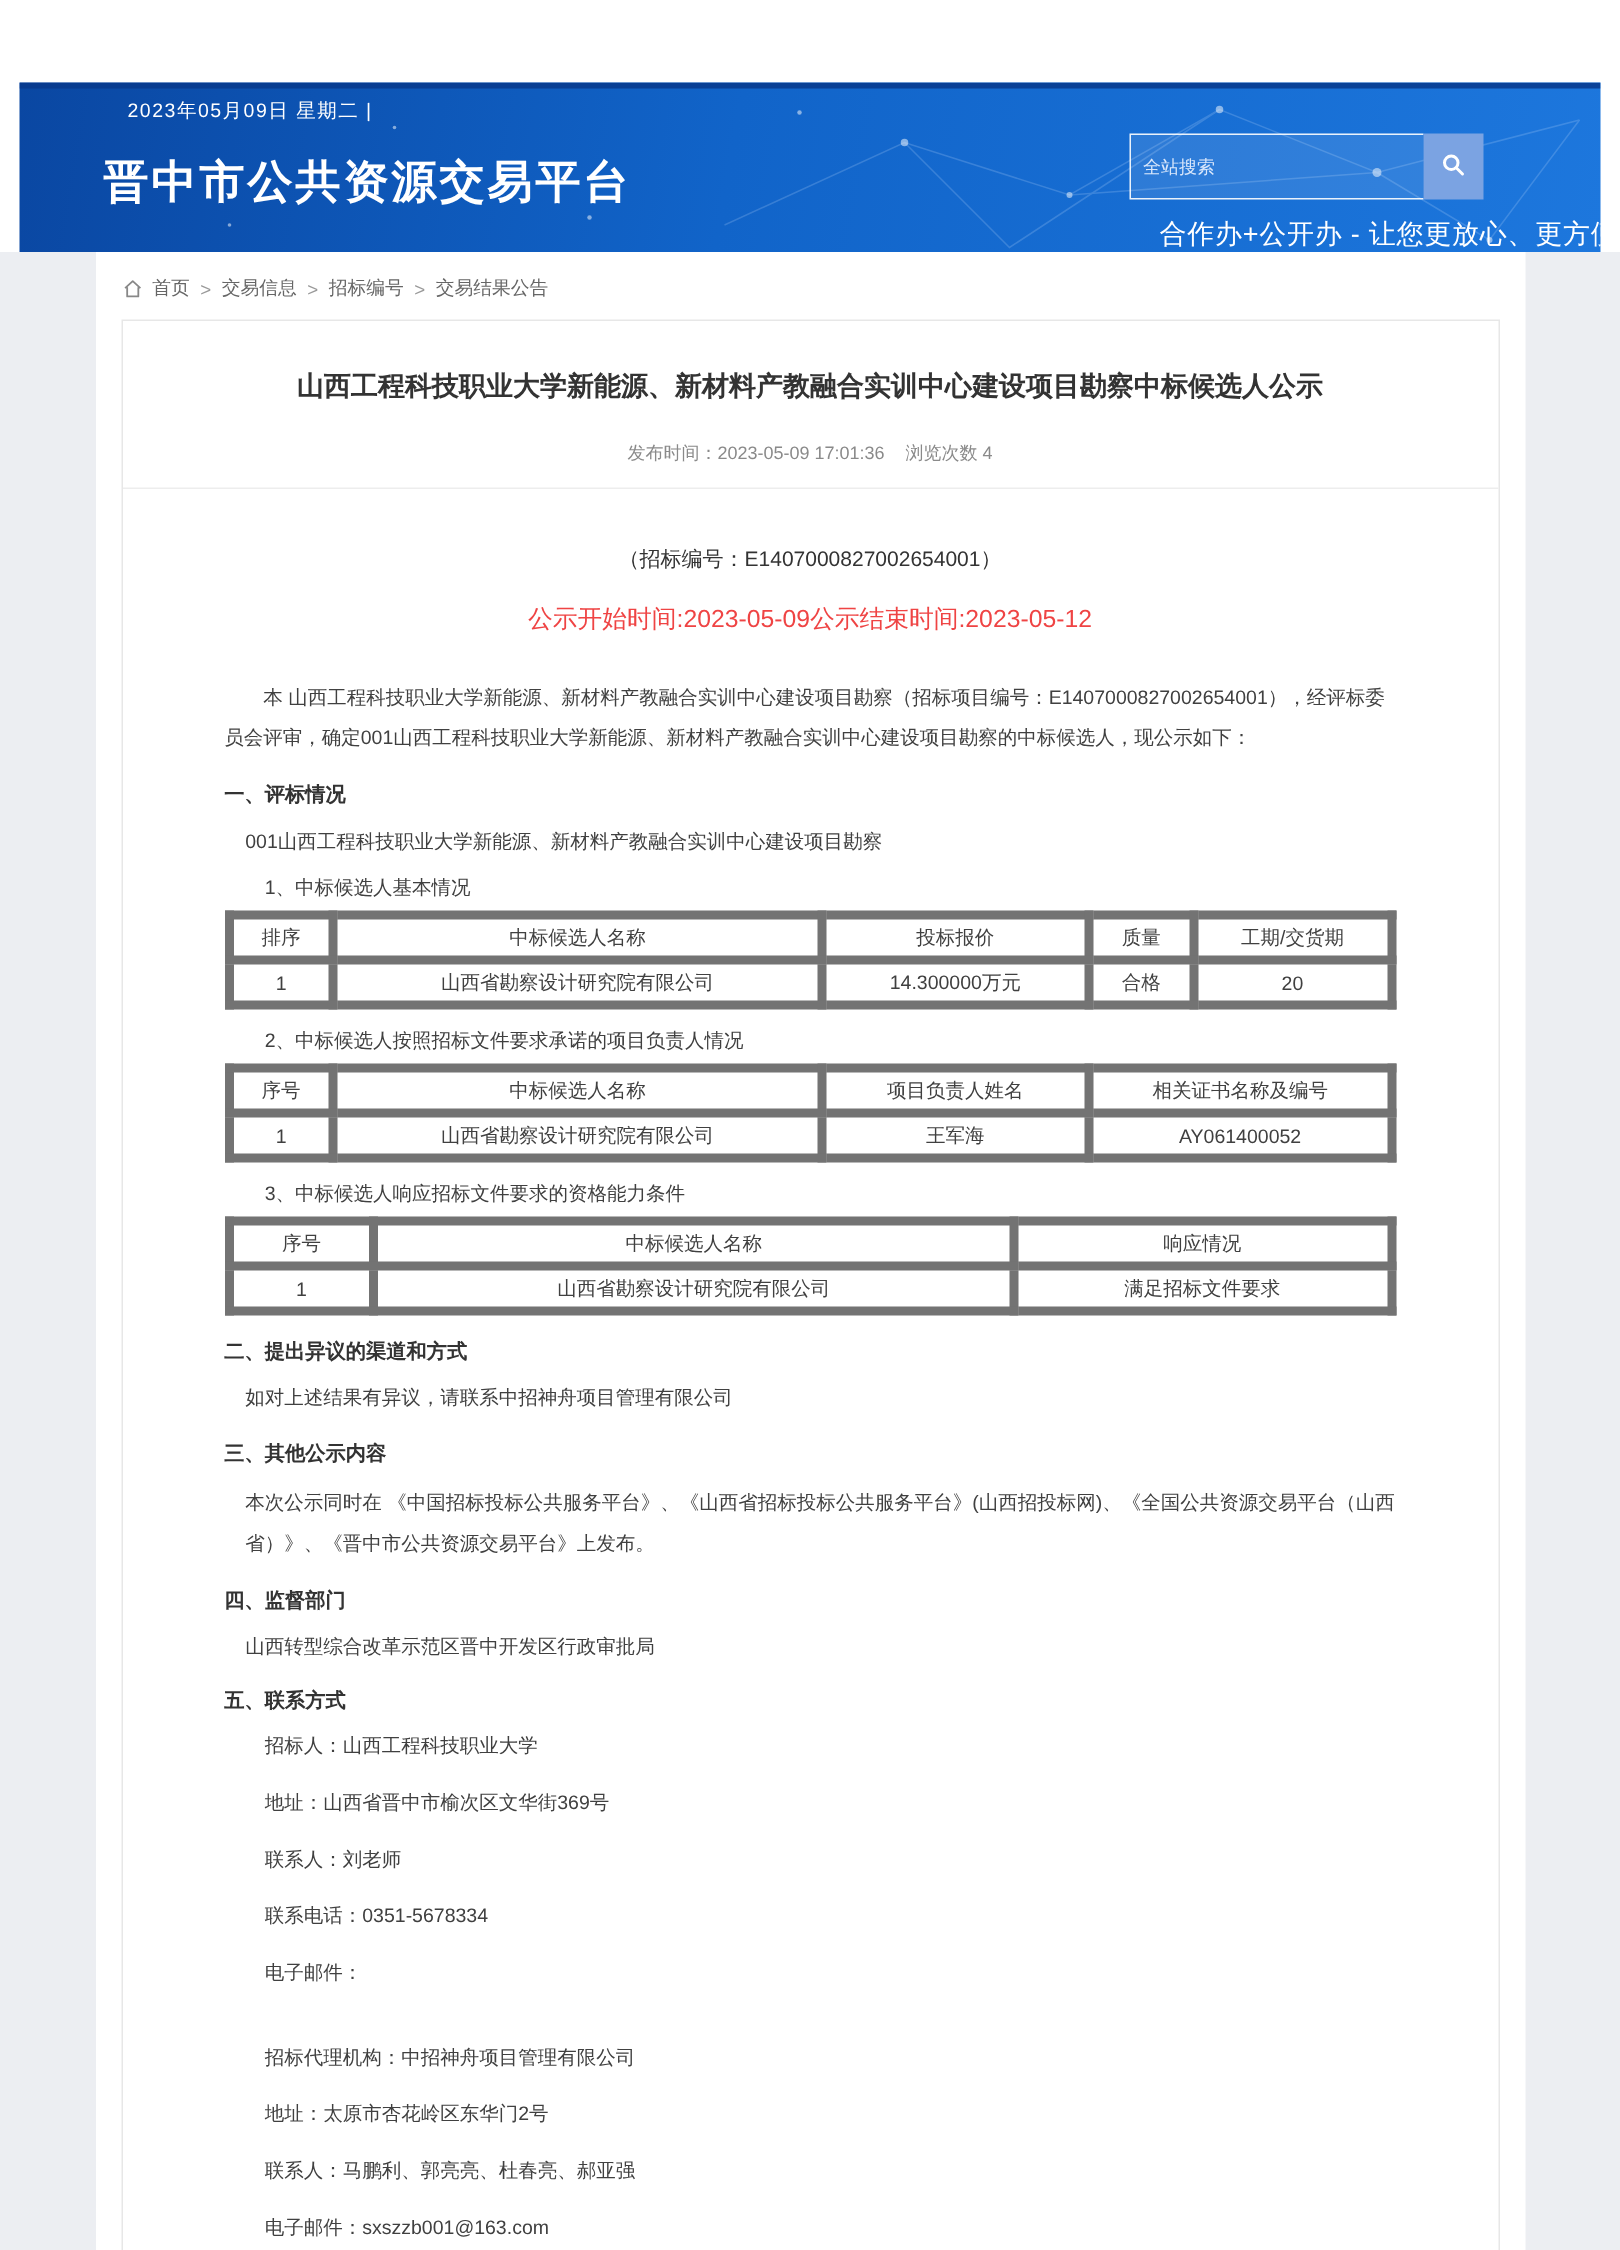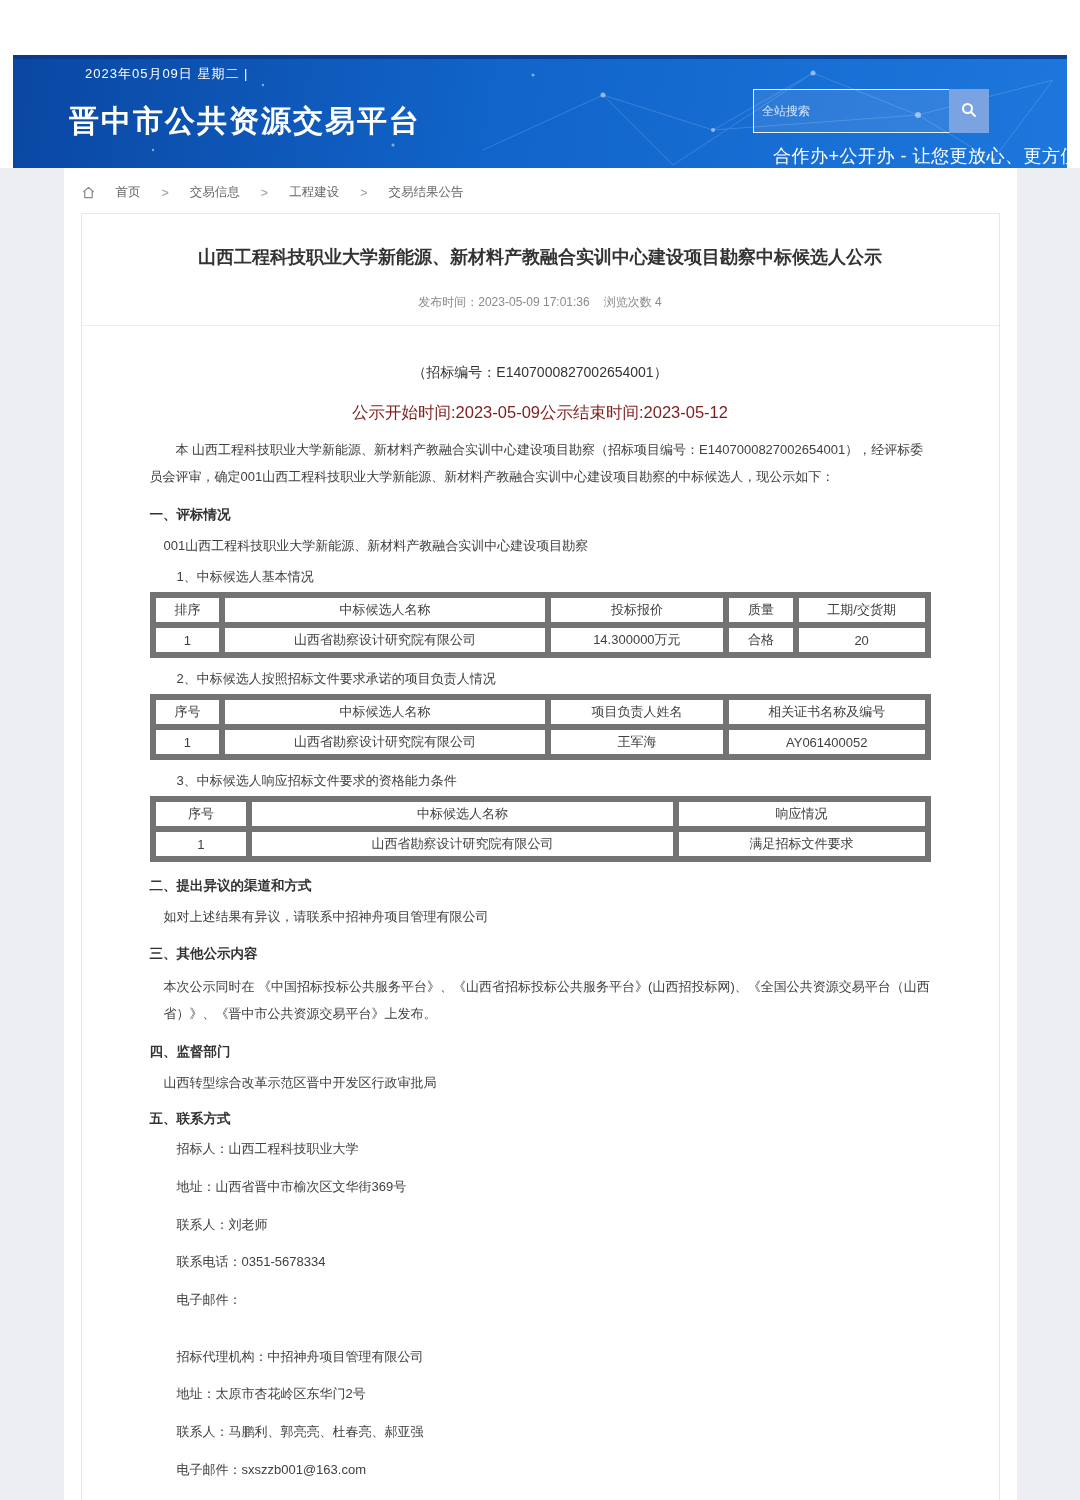--- a/index.html
+++ b/index.html
@@ -38,36 +38,36 @@
     width:40px; border:none; background:#7ba3e2; cursor:pointer;
     display:flex; align-items:center; justify-content:center;
   }
   .tagline { margin-top:11px; color:#fff; font-size:18px; font-weight:normal; white-space:nowrap; letter-spacing:.5px;margin-left:20px; }
 
   
   .main-bg { background:#eceef2; padding-bottom:8px; }
   .main-container { width:953px; margin:0 auto; background:#fff; min-height:1172px; padding:1px 0; }
 
   .breadcrumb {
-    display:flex; align-items:center; gap:21px;
+    display:flex; align-items:center; gap:7px;
     margin:15px 18px 12px; font-size:12.5px; color:#666;
   }
   .breadcrumb .crumb { color:#666; cursor:pointer; }
   .breadcrumb .sep { color:#999; }
   .home-icon { display:inline-flex; align-items:center; }
 
   .article-card { margin:0 17px 22px; border:1px solid #e7e7e7; background:#fff; min-height:1128px; }
   .article-title { text-align:center; font-size:18px; font-weight:bold; color:#333; padding:30px 70px 0; line-height:1.5; }
   .article-meta { text-align:center; color:#8a8a8a; font-size:12px; margin:23px 0 14px; }
   .article-meta .gap { display:inline-block; width:14px; }
   .card-divider { border-top:1px solid #ededed; }
 
   .article-body { padding:12px 68px 92px; font-size:13px; color:#404040; }
   .tender-no { text-align:center; font-size:14px; color:#333; margin:26px 0 6px; }
-  .period { text-align:center; font-size:16.5px; color:#7f1d1d; margin:20px 0 12px; }
+  .period { text-align:center; font-size:16.5px; color:#ef4444; margin:20px 0 27px; }
   .intro { text-indent:2em; line-height:2.1; margin:6px 0 4px; }
 
   .sec-h { font-weight:bold; color:#333; font-size:13.5px; margin:15px 0 9px; }
   .p1 { padding-left:14px; margin:10px 0; line-height:1.9; }
   .p2 { padding-left:27px; margin:10px 0 6px; }
 
   table { width:100%; border-collapse:collapse; margin:6px 0 12px; }
   th,td { border:6px solid #737373; text-align:center; font-size:13px; color:#404040; padding:3px 4px; font-weight:normal; height:21px; }
 
   .contact-line { padding-left:27px; margin:0 0 13px; line-height:1.9; }
@@ -122,21 +122,21 @@
       <div class="breadcrumb">
         <span class="home-icon">
           <svg width="13" height="13" viewBox="0 0 14 14">
             <path d="M1.5 6.5 L7 1.5 L12.5 6.5 M3 6 V12.5 H11 V6" fill="none" stroke="#888" stroke-width="1.3" stroke-linejoin="round"></path>
           </svg>
         </span>
         <span class="crumb">首页</span>
         <span class="sep">&gt;</span>
         <span class="crumb">交易信息</span>
         <span class="sep">&gt;</span>
-        <span class="crumb">工程建设</span>
+        <span class="crumb">招标编号</span>
         <span class="sep">&gt;</span>
         <span class="crumb">交易结果公告</span>
       </div>
 
       <div class="article-card">
         <div class="article-title">山西工程科技职业大学新能源、新材料产教融合实训中心建设项目勘察中标候选人公示</div>
         <div class="article-meta">
           <span>发布时间：2023-05-09 17:01:36</span><span class="gap"></span><span>浏览次数 4</span>
         </div>
         <div class="card-divider"></div>

